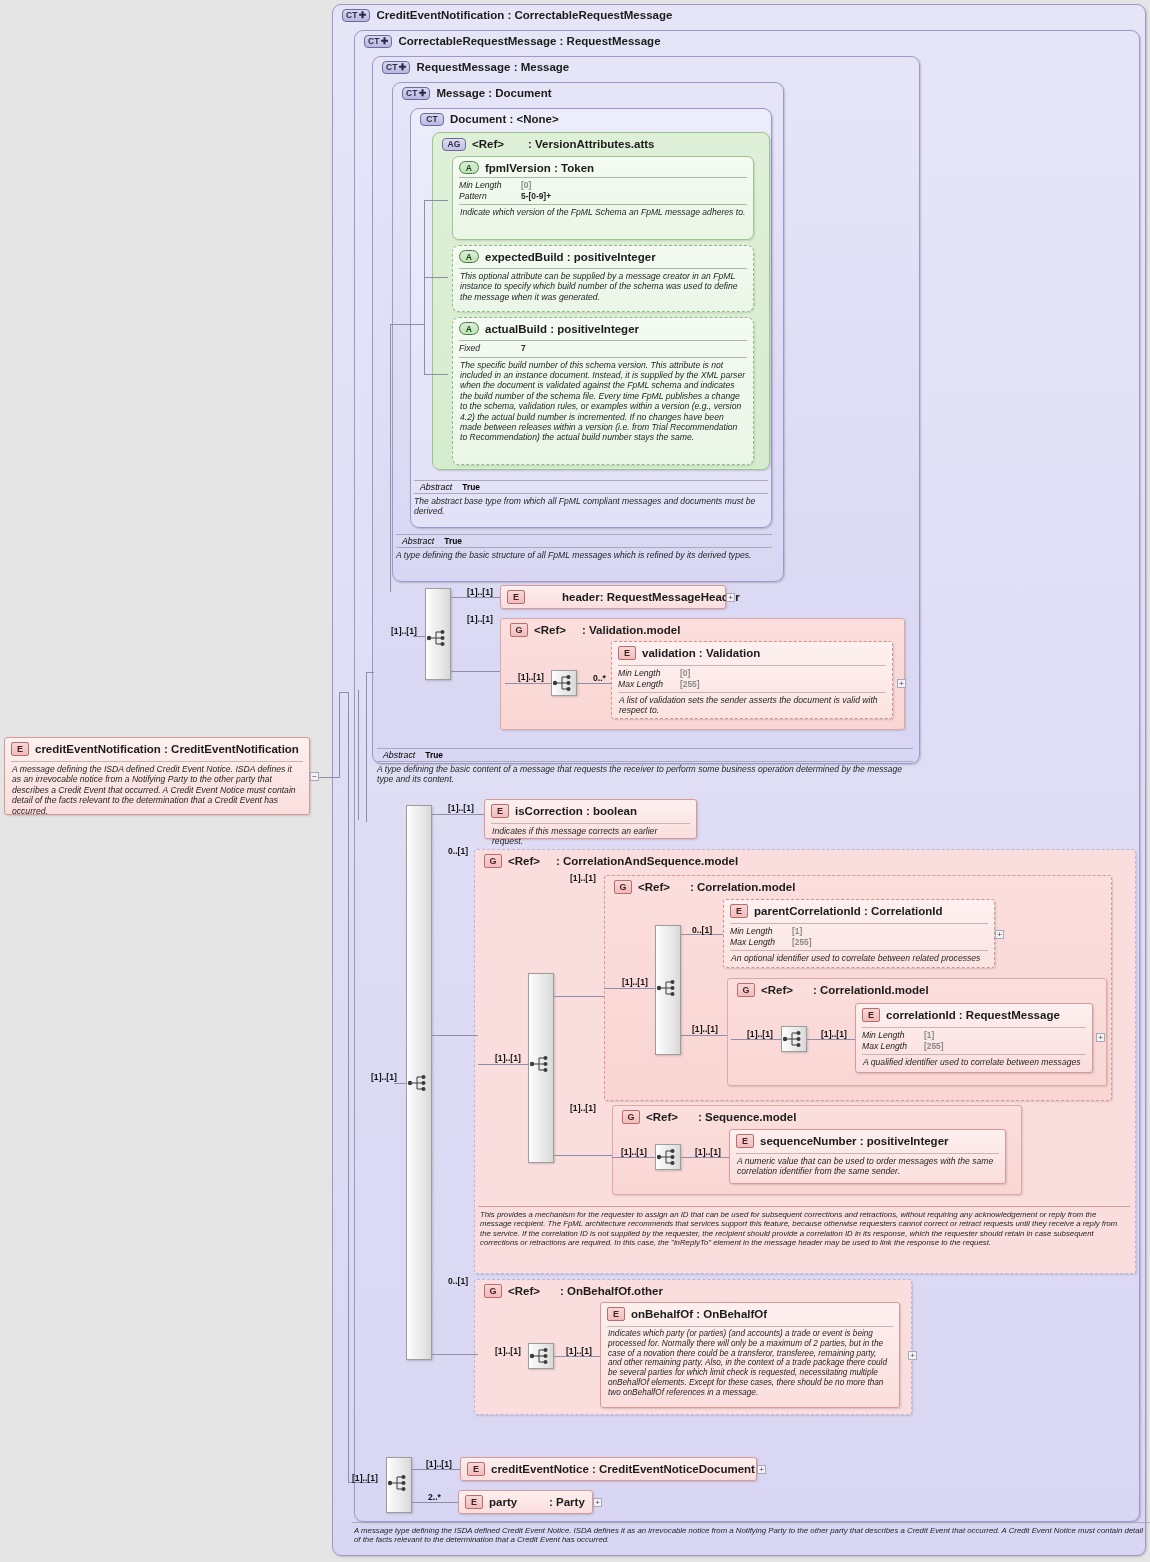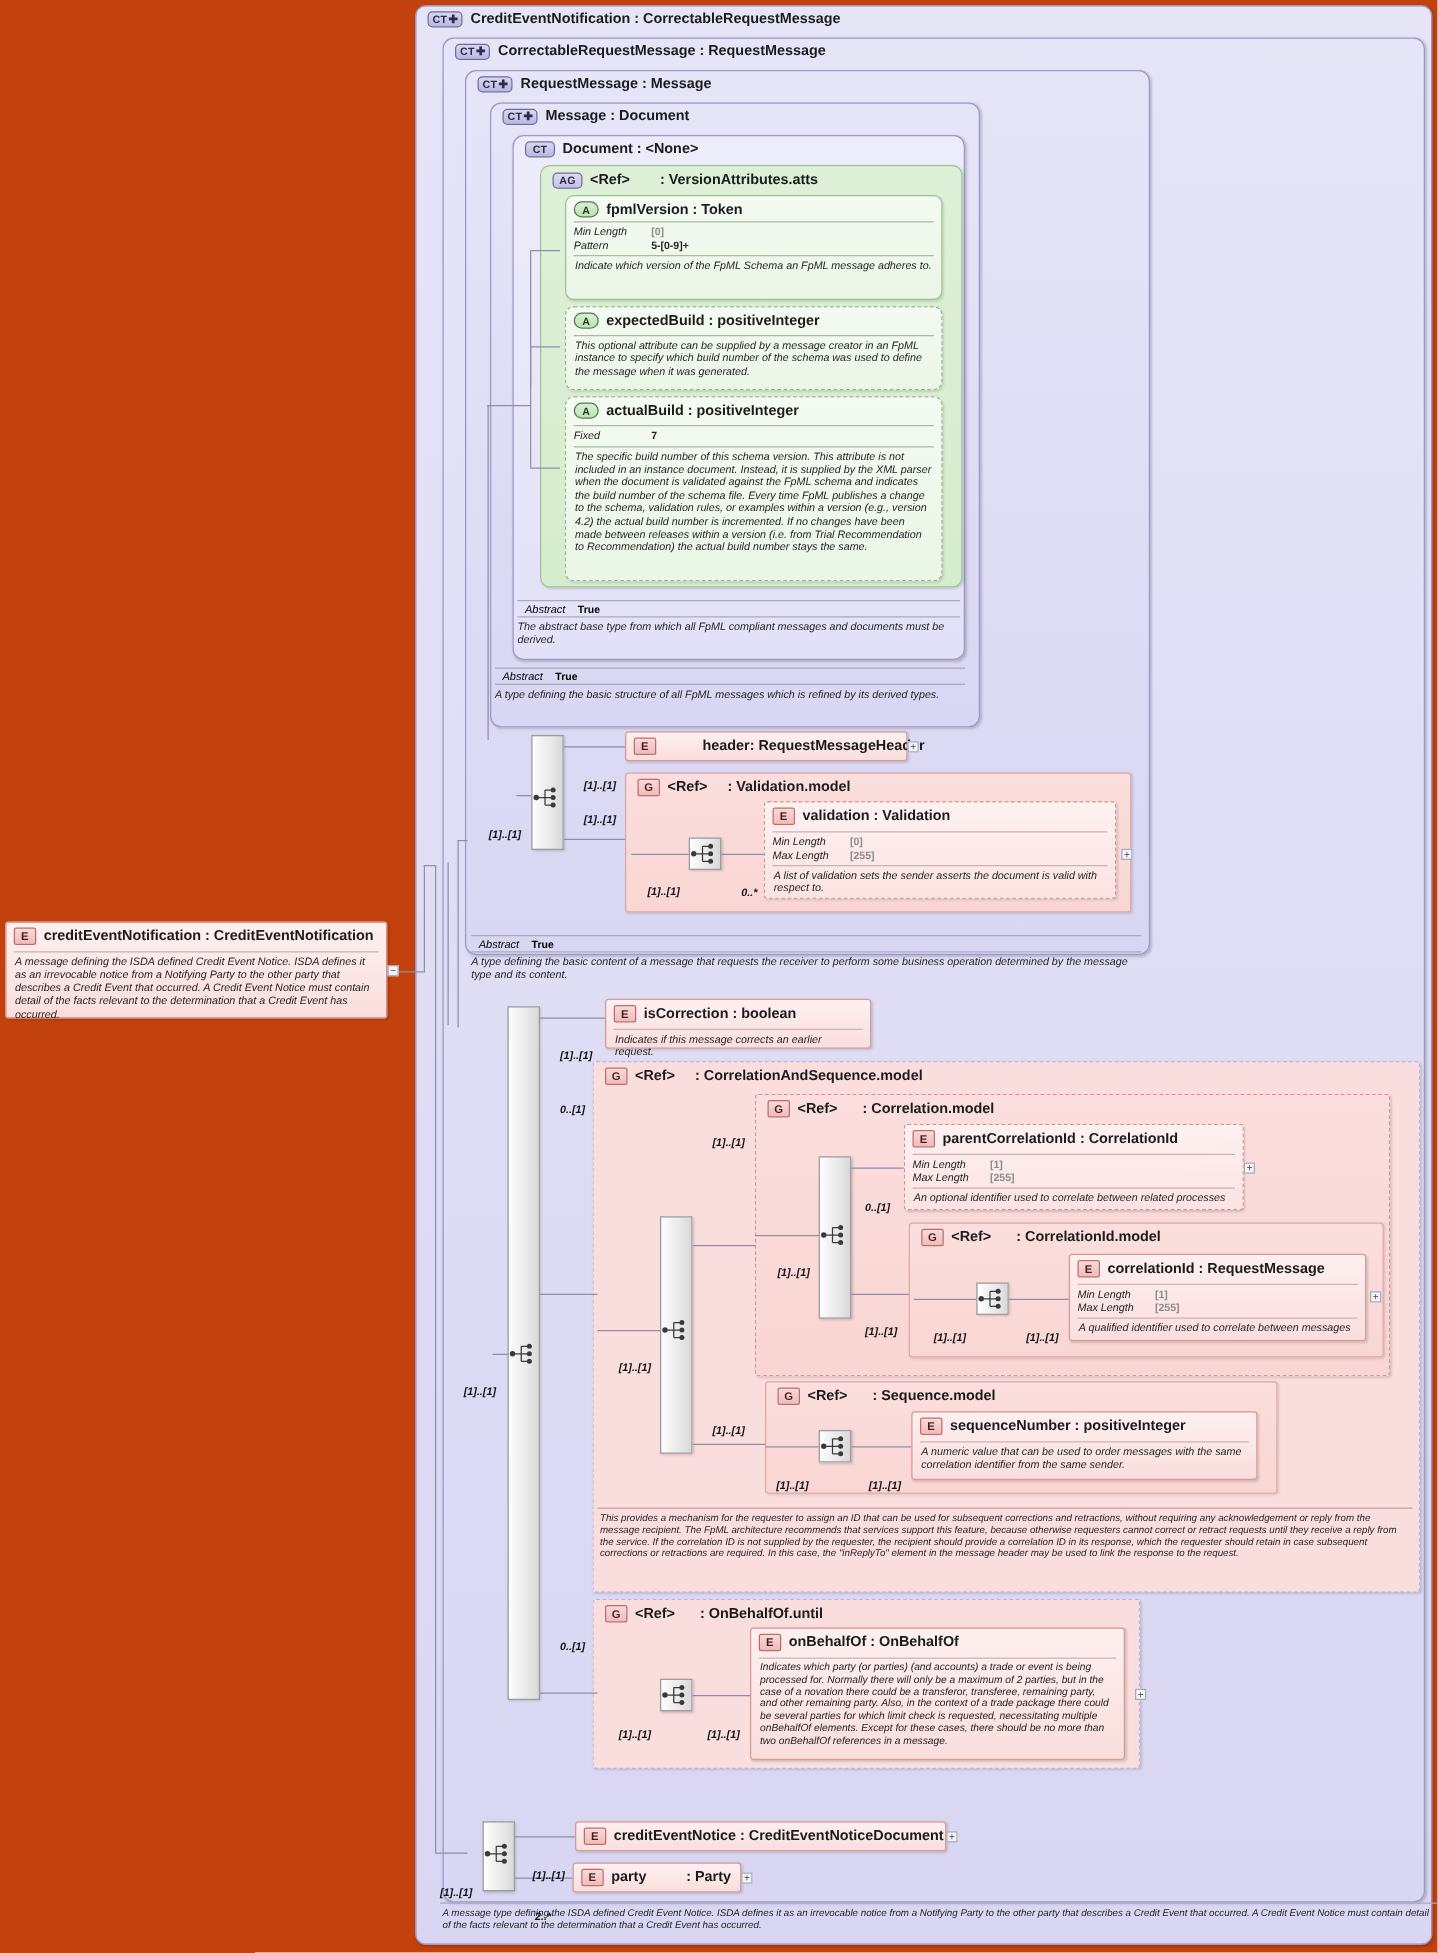--- a/index.html
+++ b/index.html
@@ -1,17 +1,17 @@
 <!DOCTYPE html>
 <html><head>
 <meta charset="utf-8">
 <style>
   html,body{margin:0;padding:0;background:#fff;}
   body{font-family:"Liberation Sans",sans-serif;-webkit-font-smoothing:none;}
-  #page{position:relative;width:1150px;height:1562px;overflow:hidden;background:#c2410c;}
+  #page{position:relative;width:1150px;height:1562px;overflow:hidden;background:#e5e5e5;}
 
   
   .abs{position:absolute;box-sizing:border-box;}
 
   
   .ct{
     background:linear-gradient(to bottom,#e6e5f8 0%,#dedcf4 60%,#d8d6f2 100%);
     border:1px solid #9b99c9;
     border-radius:9px;
     box-shadow:1px 1px 2px rgba(0,0,0,.18);
@@ -99,21 +99,21 @@
   .seqbar{
     background:linear-gradient(to right,#ffffff 0%,#f3f3f3 28%,#e6e6e6 70%,#d8d8d8 100%);
     border:1px solid #9d9d9d;
     box-shadow:1px 1px 2px rgba(0,0,0,.17);
   }
   .seqicon{position:absolute;width:26px;height:22px;}
   .line{position:absolute;background:#8e8ea8;}
   .line.h{height:1px;}
   .line.v{width:1px;}
 
-  .card{position:absolute;font-size:8.6px;font-style:italic;font-weight:bold;color:#111;white-space:nowrap;margin-top:36px;}
+  .card{position:absolute;font-size:8.6px;font-weight:bold;color:#111;white-space:nowrap;}
 
   .plusbtn{
     position:absolute;width:9px;height:9px;border:1px solid #a8a8bb;background:#f2f2f7;
     font-size:8px;line-height:7px;text-align:center;color:#444;box-sizing:border-box;
   }
 </style>
 </head>
 <body>
 
 <div id="page">
@@ -516,21 +516,21 @@
 
   <div class="abs" style="left:478px;top:1206px;width:652px;">
     <div class="hr light" style="margin:0;background:#cc9e9c;"></div>
     <div class="desc tiny" style="padding-left:2px;padding-top:3px;">This provides a mechanism for the requester to assign an ID that can be used for subsequent corrections and retractions, without requiring any acknowledgement or reply from the message recipient. The FpML architecture recommends that services support this feature, because otherwise requesters cannot correct or retract requests until they receive a reply from the service. If the correlation ID is not supplied by the requester, the recipient should provide a correlation ID in its response, which the requester should retain in case subsequent corrections or retractions are required. In this case, the "inReplyTo" element in the message header may be used to link the response to the request.</div>
   </div>
 
   <div class="abs g-box dashed" style="left:474px;top:1279px;width:438px;height:136px;"></div>
   <div class="abs ct-hd" style="left:478px;top:1281px;height:20px;">
     <span class="badge g">G</span>
     <span class="row-title" style="width:52px;display:inline-block;">&lt;Ref&gt;</span>
-    <span class="row-title">: OnBehalfOf.until</span>
+    <span class="row-title">: OnBehalfOf.other</span>
   </div>
   <div class="card" style="left:448px;top:1276px;">0..[1]</div>
   <div class="line h" style="left:432px;top:1354px;width:46px;"></div>
 
   <div class="abs seqbar" style="left:528px;top:1343px;width:26px;height:26px;"></div>
   <svg class="seqicon" style="left:528px;top:1345px;" viewBox="0 0 26 22">
     <circle cx="4" cy="11" r="2.2" fill="#3a3a3a"></circle>
     <line x1="6" y1="11" x2="11" y2="11" stroke="#3a3a3a" stroke-width="1"></line>
     <line x1="11" y1="5" x2="11" y2="17" stroke="#3a3a3a" stroke-width="1"></line>
     <line x1="11" y1="5" x2="16" y2="5" stroke="#3a3a3a" stroke-width="1"></line>

